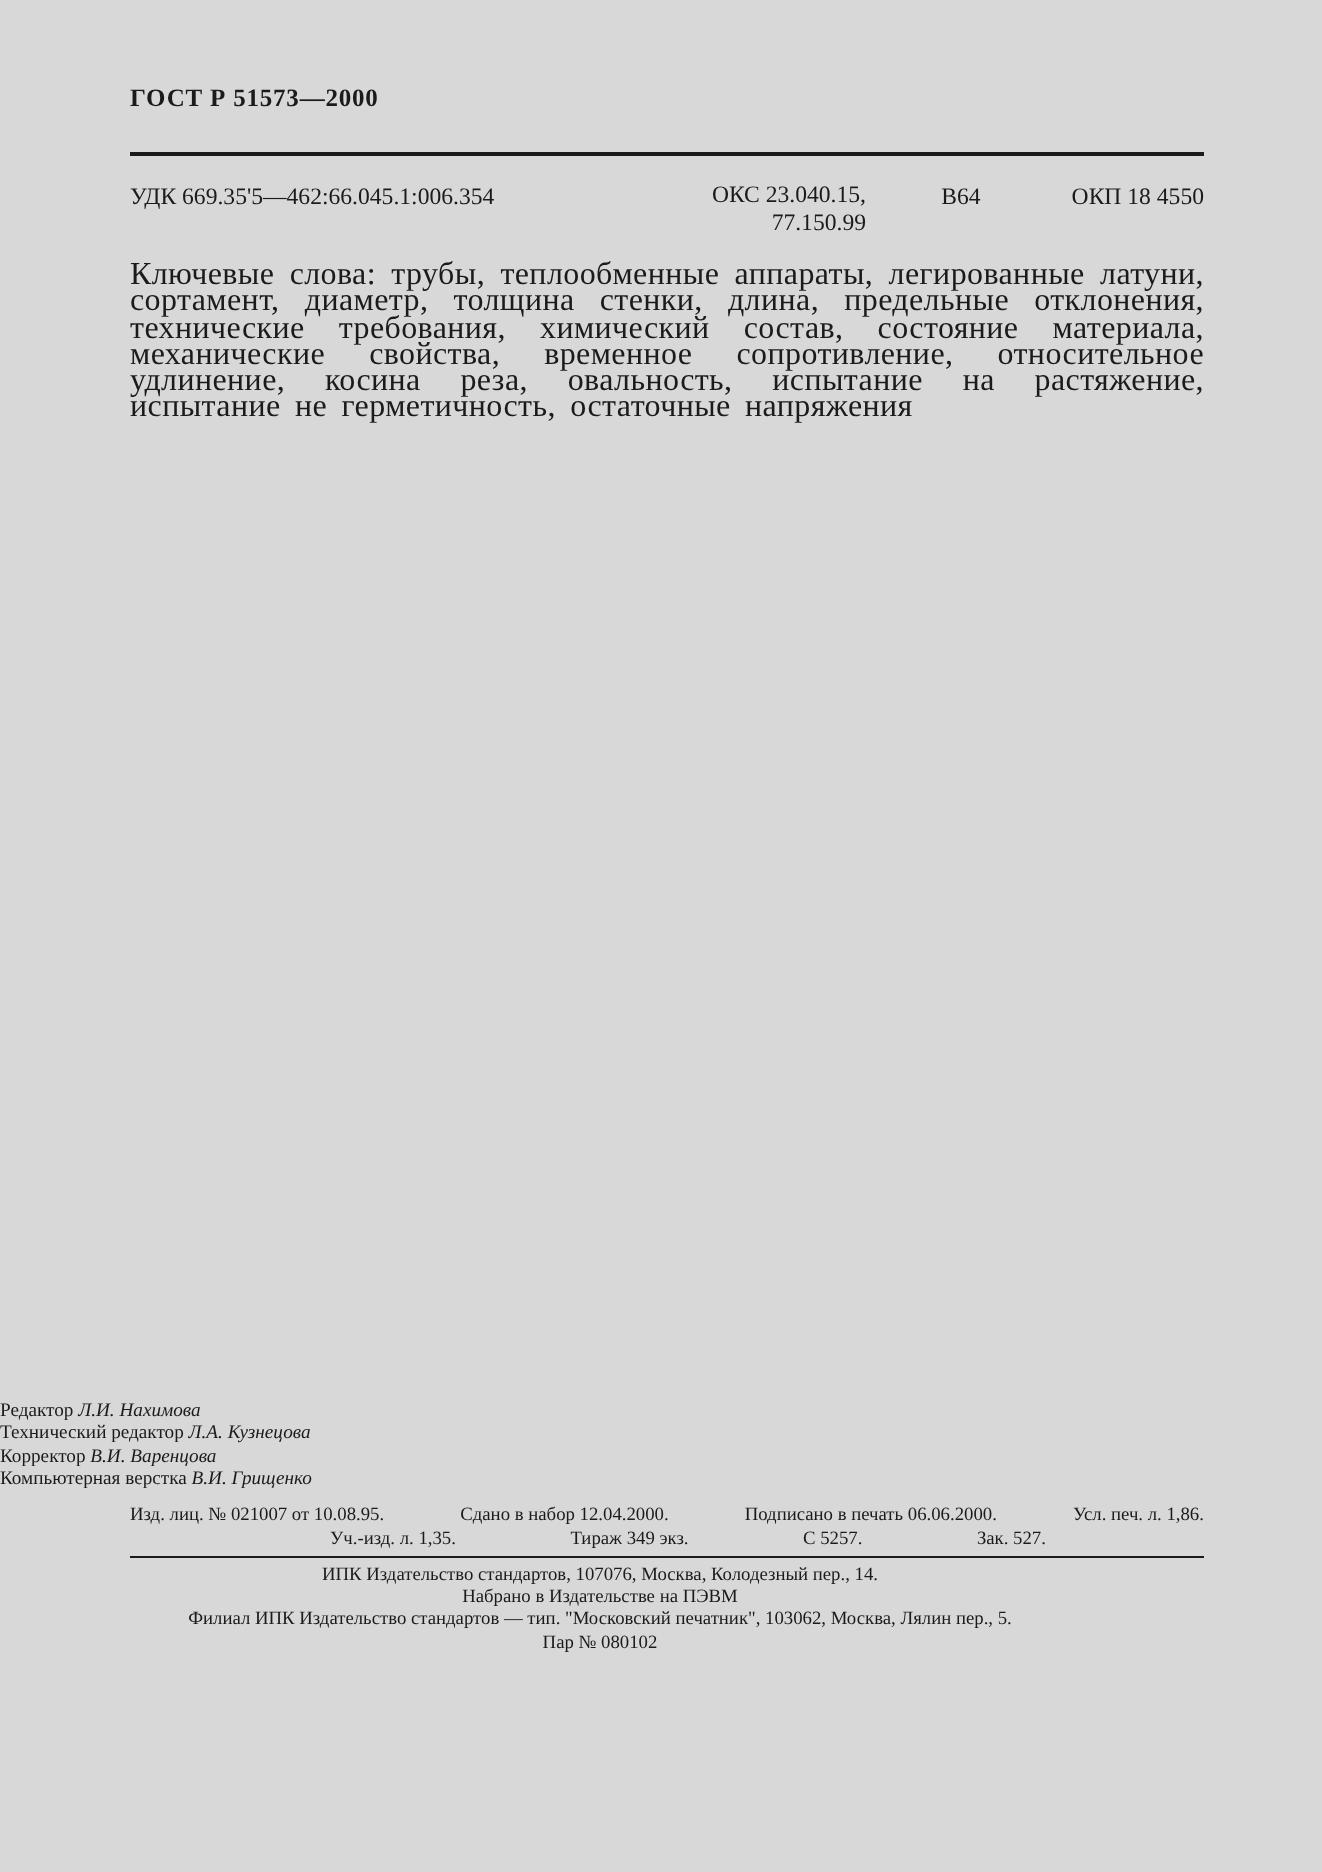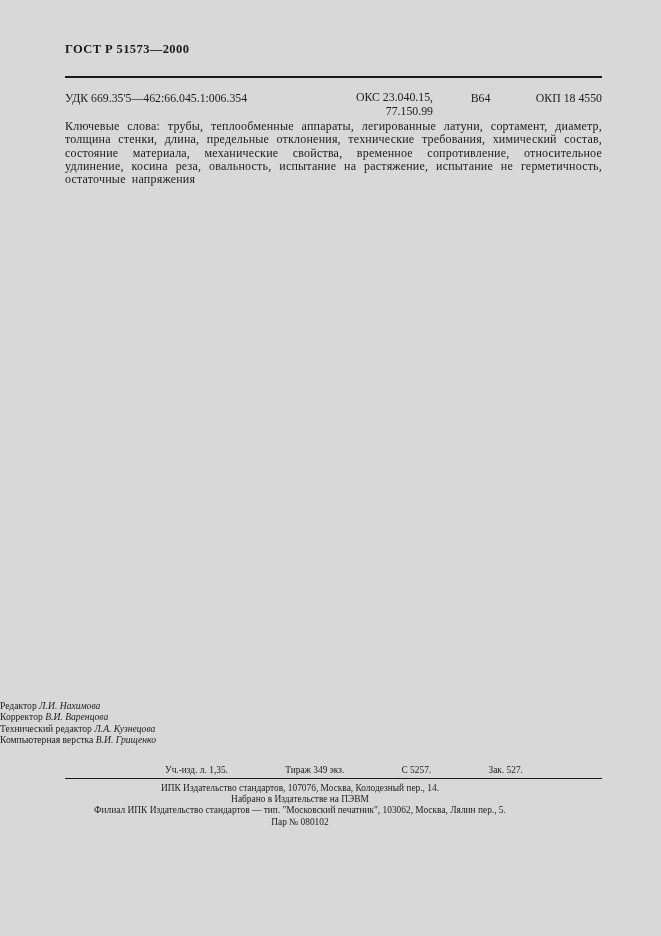--- a/index.html
+++ b/index.html
@@ -38,23 +38,23 @@
     align-items: flex-start;
     font-size: 11.8px;
   }
   .class-udk { flex: 0 0 250px; }
   .class-oks { flex: 0 0 118px; text-align: right; line-height: 13.5px; }
   .class-b64 { flex: 0 0 95px; text-align: center; }
   .class-okp { flex: 1 1 auto; text-align: right; }
   .keywords {
     position: absolute;
     left: 65px;
-    top: 120px;
+    top: 131px;
     width: 537px;
-    font-size: 12px;
+    font-size: 16px;
     line-height: 13.3px;
     text-align: justify;
     letter-spacing: 0.2px;
     word-spacing: 3px;
   }
   .credits {
     position: absolute;
     left: 0;
     top: 700px;
     width: 661px;
@@ -121,33 +121,39 @@
   </div>
 
   <div class="keywords">Ключевые слова: трубы, теплообменные аппараты, легированные латуни, сортамент, диаметр, толщина стенки, длина, предельные отклонения, технические требования, химический состав, состояние материала, механические свойства, временное сопротивление, относительное удлинение, косина реза, овальность, испытание на растяжение, испытание не герметичность, остаточные напряжения</div>
 
   <div class="credits">
     <div>
       <span>Редактор</span>
       <span class="credit-name">Л.И. Нахимова</span>
     </div>
     <div>
+      <span>Технический редактор</span>
+      <span class="credit-name">Л.А. Кузнецова</span>
+    </div>
+    <div>
       <span>Корректор</span>
       <span class="credit-name">В.И. Варенцова</span>
-    </div>
-    <div>
-      <span>Технический редактор</span>
-      <span class="credit-name">Л.А. Кузнецова</span>
     </div>
     <div>
       <span>Компьютерная верстка</span>
       <span class="credit-name">В.И. Грищенко</span>
     </div>
   </div>
 
+  <div class="imprint-line1">
+    <span>Изд. лиц. №  021007 от 10.08.95.</span>
+    <span>Сдано в набор 12.04.2000.</span>
+    <span>Подписано в печать 06.06.2000.</span>
+    <span>Усл. печ. л. 1,86.</span>
+  </div>
 
   <div class="imprint-line2">
     <span>Уч.-изд. л. 1,35.</span>
     <span>Тираж 349 экз.</span>
     <span>С 5257.</span>
     <span>Зак. 527.</span>
   </div>
 
   <div class="rule-bottom"></div>
 

